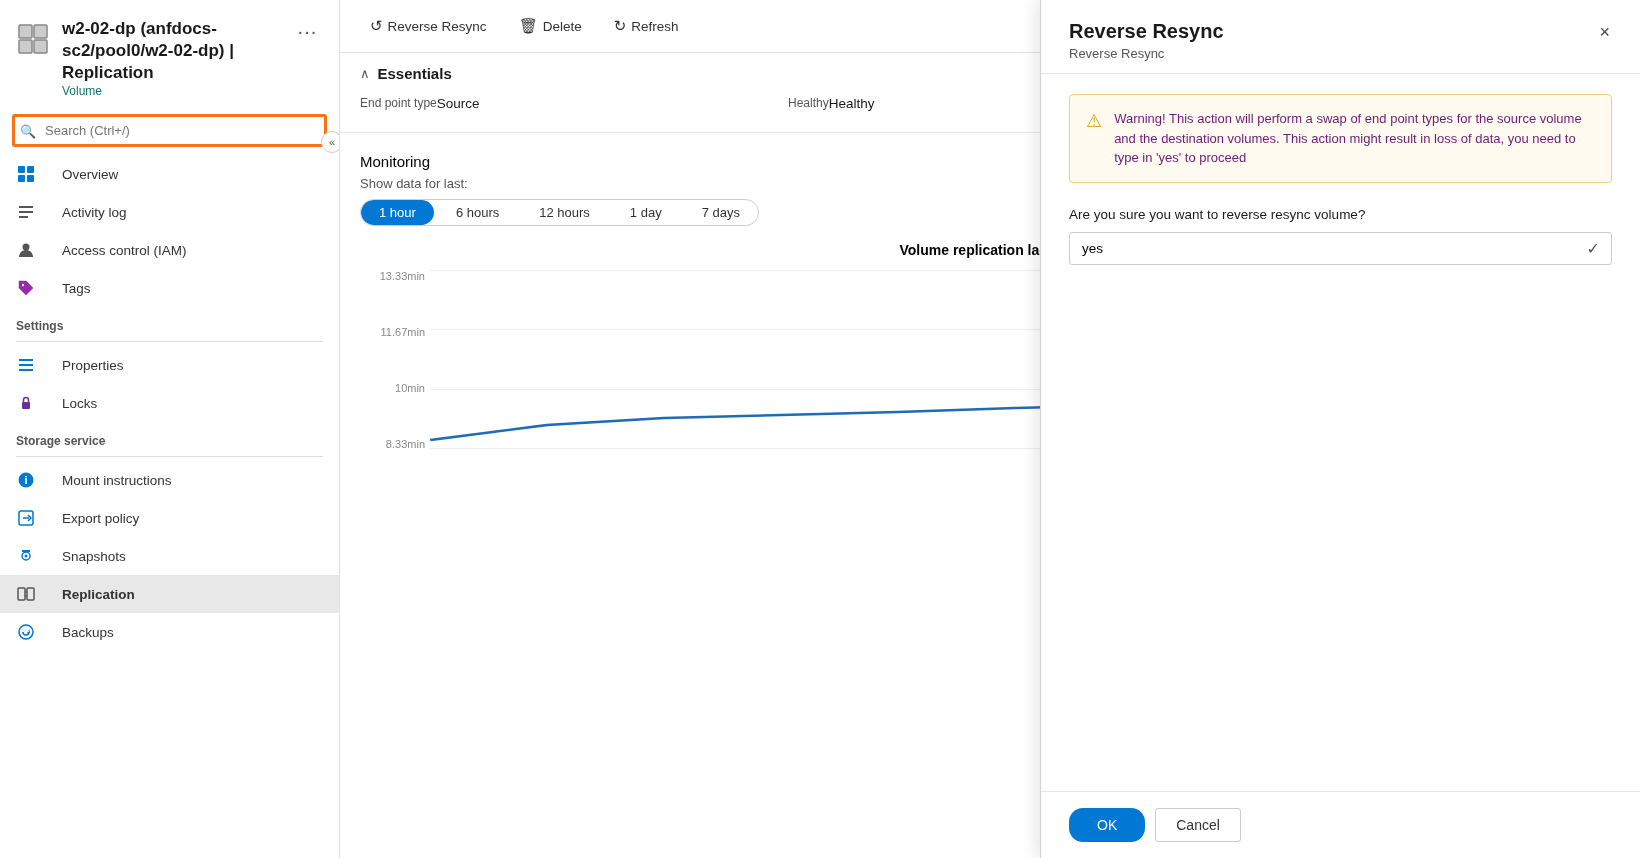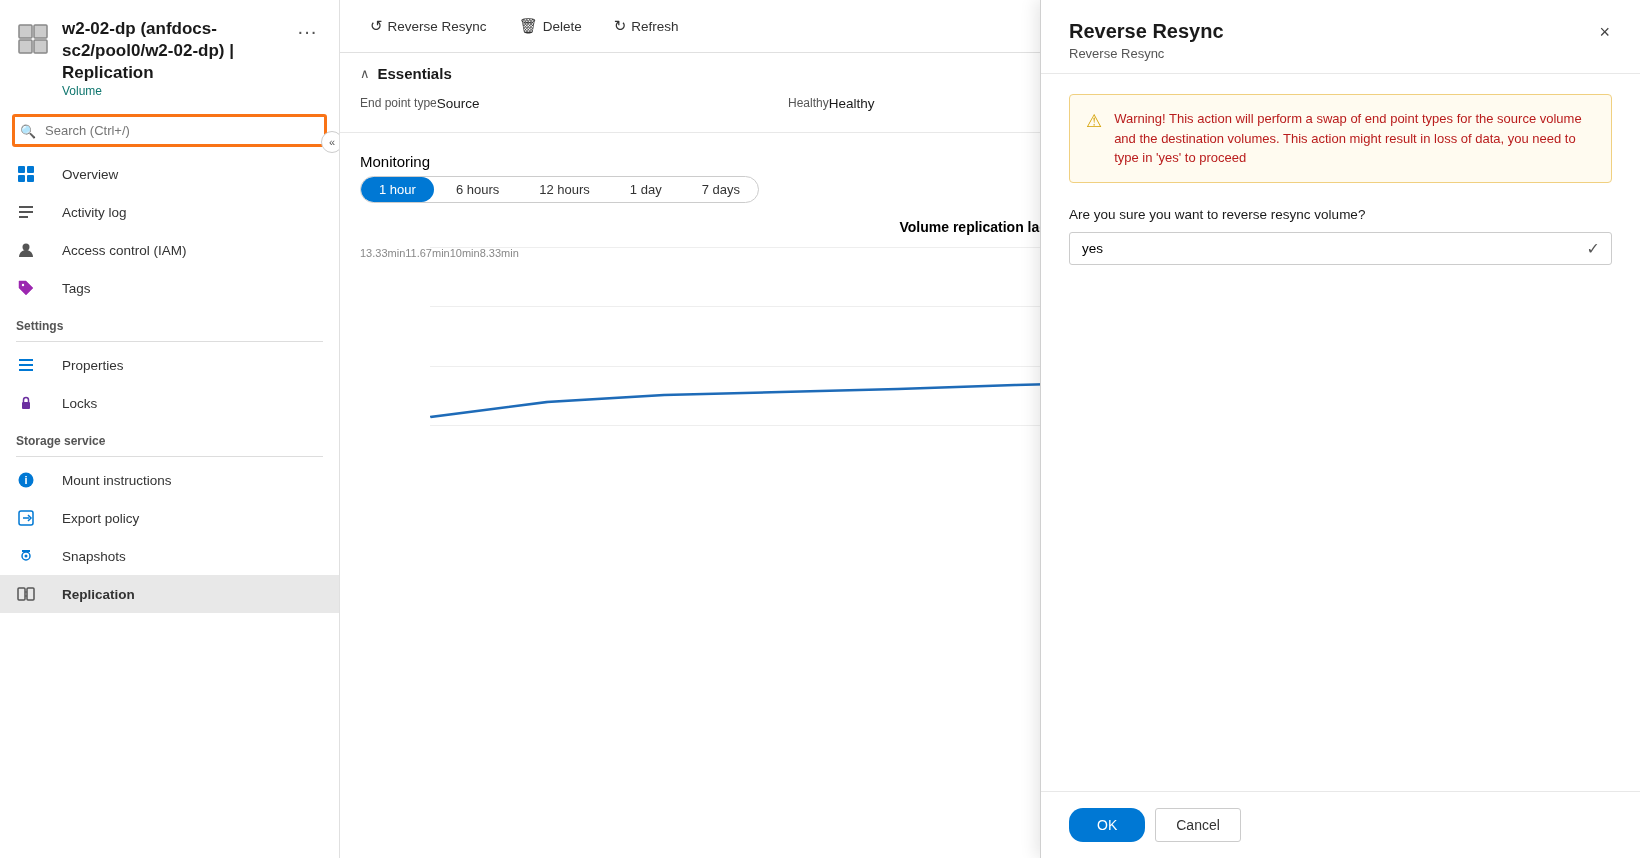--- a/index.html
+++ b/index.html
@@ -222,20 +222,21 @@
       position: relative;
       height: 180px;
       padding-left: 70px;
     }
     .chart-yaxis {
       position: absolute;
       left: 0;
       top: 0;
       bottom: 0;
       display: flex;
+      flex-direction: column;
       justify-content: space-between;
       font-size: 11px;
       color: #888;
       text-align: right;
       width: 65px;
     }
     .chart-lines {
       position: absolute;
       left: 70px;
       right: 20px;
@@ -308,21 +309,21 @@
       margin-bottom: 24px;
     }
     .warning-icon {
       font-size: 18px;
       color: #d4a000;
       flex-shrink: 0;
       margin-top: 1px;
     }
     .warning-text {
       font-size: 13px;
-      color: #b91c1c;
+      color: #701a75;
       line-height: 1.5;
     }
     .confirm-label {
       font-size: 13.5px;
       color: #1a1a1a;
       margin-bottom: 10px;
     }
     .confirm-input-wrap {
       position: relative;
     }
@@ -494,20 +495,30 @@
   </div>
   <div class="nav-item active">
     <span class="nav-icon">
       <svg width="18" height="18" viewBox="0 0 18 18">
           <rect x="1" y="3" width="7" height="12" rx="1" fill="none" stroke="#555" stroke-width="1.5"></rect>
           <rect x="10" y="3" width="7" height="12" rx="1" fill="none" stroke="#555" stroke-width="1.5"></rect>
           <path d="M8 7h2M8 11h2" stroke="#555" stroke-width="1.2"></path>
         </svg>
     </span>
     <span>Replication</span>
+  </div>
+  <div class="nav-item">
+    <span class="nav-icon">
+      <svg width="18" height="18" viewBox="0 0 18 18">
+          <path d="M9 2a7 7 0 100 14A7 7 0 009 2z" fill="none" stroke="#0078d4" stroke-width="1.5"></path>
+          <path d="M6 9a3 3 0 106 0" fill="none" stroke="#0078d4" stroke-width="1.5"></path>
+          <path d="M12 7l.5 2.5-2.5.5" stroke="#0078d4" stroke-width="1" fill="none"></path>
+        </svg>
+    </span>
+    <span>Backups</span>
   </div>
 </div>
 
 <div class="main-content">
   <div class="toolbar">
     <button class="toolbar-btn">
       <span class="btn-icon">↺</span>
       <span>Reverse Resync</span>
     </button>
     <button class="toolbar-btn">
@@ -539,20 +550,21 @@
           <span class="essentials-label">Mirror state</span>
           <span class="essentials-value">Broken</span>
         </div>
       </div>
     </div>
 
     <hr class="divider-line">
 
     <div class="monitoring-section">
       <div class="monitoring-title">Monitoring</div>
+      <div class="monitoring-label">Show data for last:</div>
 
       <div class="time-selector">
         <button class="time-btn active">1 hour</button>
         <button class="time-btn">6 hours</button>
         <button class="time-btn">12 hours</button>
         <button class="time-btn">1 day</button>
         <button class="time-btn">7 days</button>
       </div>
 
       <div class="chart-area">

